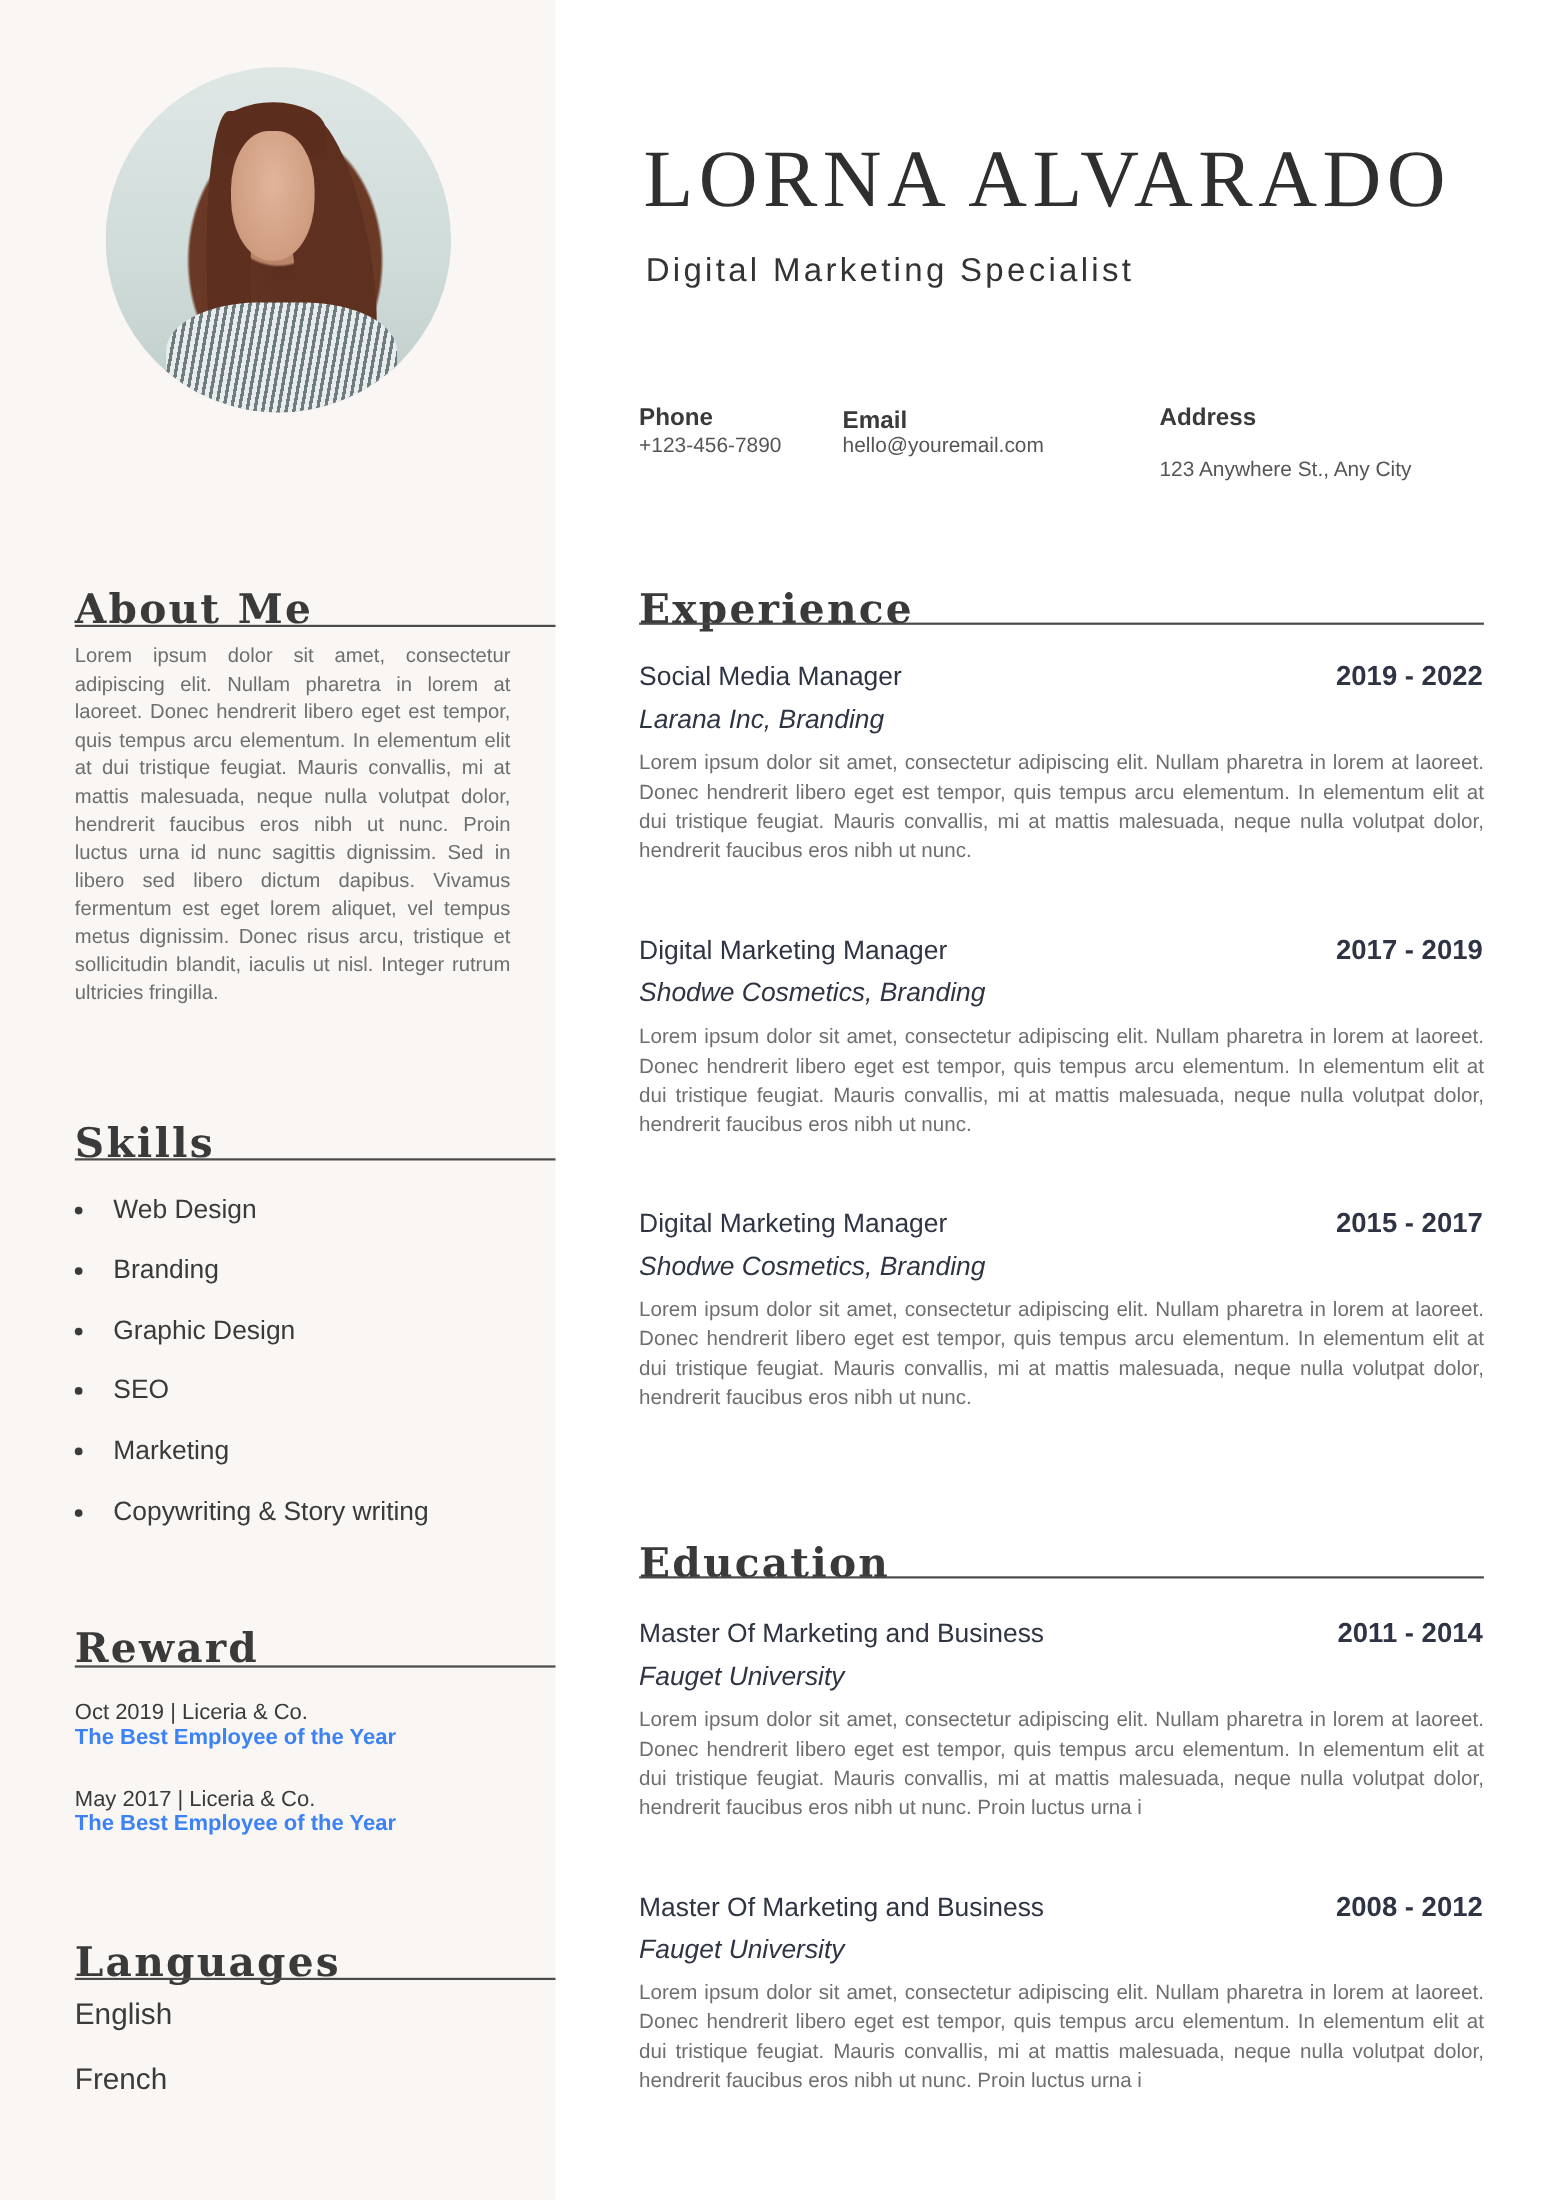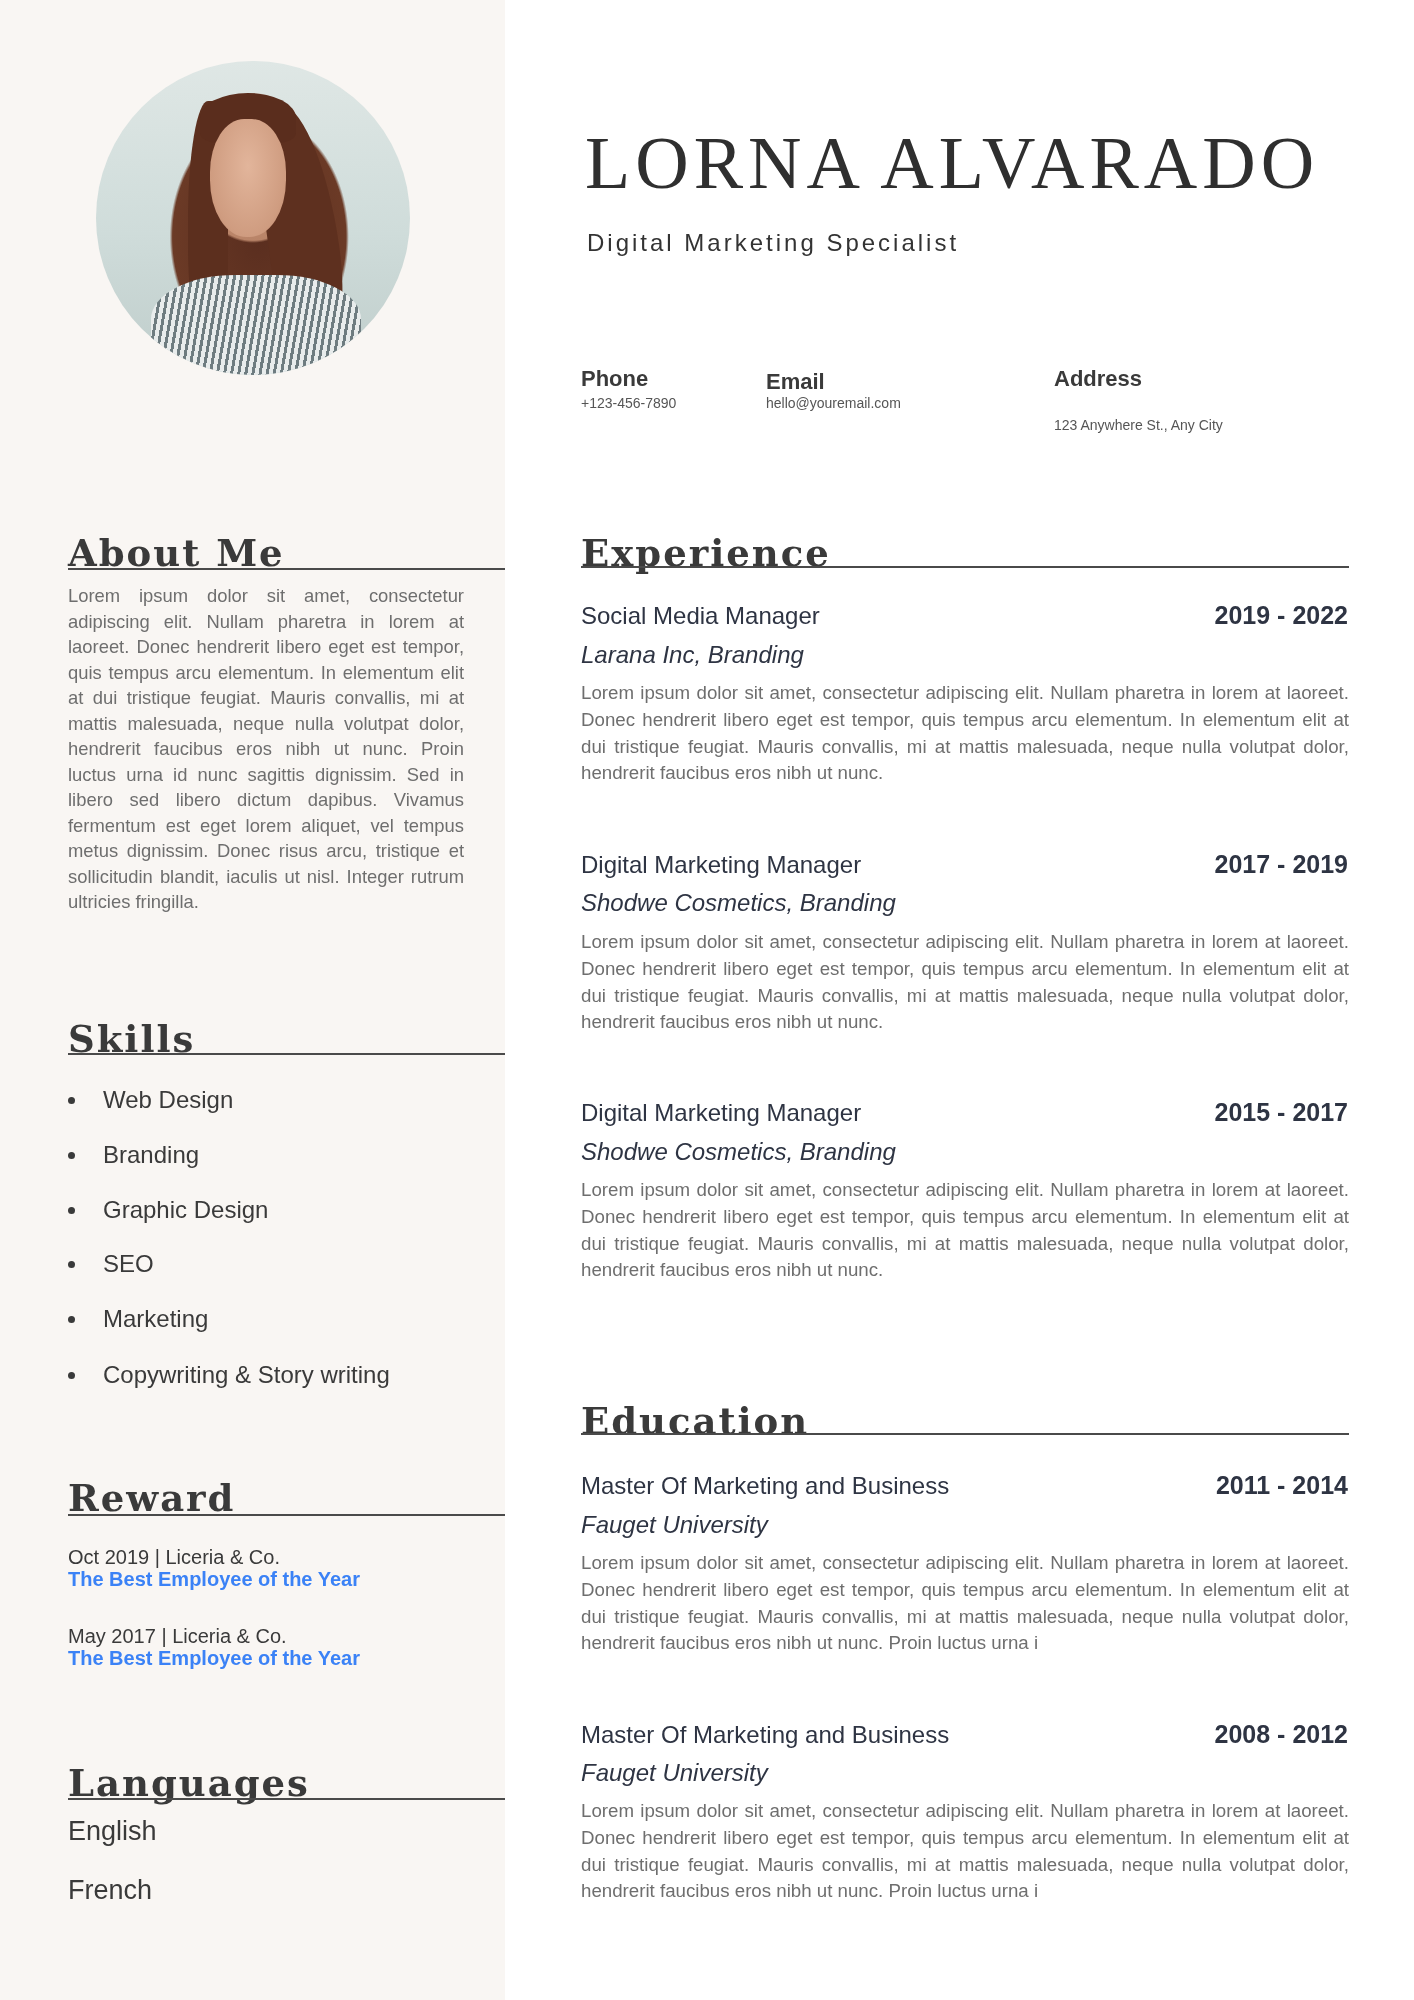--- a/index.html
+++ b/index.html
@@ -21,24 +21,24 @@
     background: repeating-linear-gradient(100deg, #e8ecec 0 4px, #6e7c80 4px 7px);
   }
   .photo .face {
     position: absolute; left: 114px; top: 58px; width: 76px; height: 118px; border-radius: 45% 45% 48% 48%;
     background: radial-gradient(ellipse at 50% 40%, #e2b59b 0%, #cf9c80 70%, #b88064 100%);
   }
   .photo .hairL { position: absolute; left: 92px; top: 40px; width: 40px; height: 240px; border-radius: 50% 30% 20% 40%; background: #5c2f1e; }
   .photo .hairR { position: absolute; left: 170px; top: 40px; width: 70px; height: 250px; border-radius: 40% 60% 40% 30%; background: #5e301f; transform: rotate(-8deg); }
   .photo .hairTop { position: absolute; left: 104px; top: 32px; width: 96px; height: 50px; border-radius: 50% 50% 20% 20%; background: #5a2d1d; }
   .name { left: 585px; top: 126px; font-size: 74px; letter-spacing: 5px; color: #2f2f2f; font-family: "Liberation Serif", "DejaVu Serif", serif; font-weight: 400; white-space: nowrap; line-height: 1; }
-  .jobtitle { left: 587px; top: 229px; font-size: 24px; letter-spacing: 3px; color: #333; white-space: nowrap; }
+  .jobtitle { left: 587px; top: 229px; font-size: 30px; letter-spacing: 3px; color: #333; white-space: nowrap; }
 
   .contact-label { font-size: 22px; font-weight: 700; color: #3a3a3a; white-space: nowrap; }
-  .contact-value { font-size: 14px; color: #555; white-space: nowrap; }
+  .contact-value { font-size: 19px; color: #555; white-space: nowrap; }
 
   .sec-title { font-family: "DejaVu Serif", "Liberation Serif", serif; font-weight: 700; font-size: 37px; color: #3a3a3a; letter-spacing: 2px; white-space: nowrap; line-height: 1; margin-top: 27px; }
   .rule { position: absolute; height: 2px; background: #4a4a4a; }
 
   .about-text { left: 68px; top: 583px; width: 396px; font-size: 18.4px; line-height: 25.5px; color: #6e6e6e; text-align: justify; }
 
   .skill { position: absolute; left: 68px; font-size: 24px; color: #3a3a3a; white-space: nowrap; }
   .skill .dot { position: absolute; left: 0; top: 11px; width: 7px; height: 7px; border-radius: 50%; background: #3a3a3a; }
   .skill .lbl { position: absolute; left: 35px; top: 0; }
 

